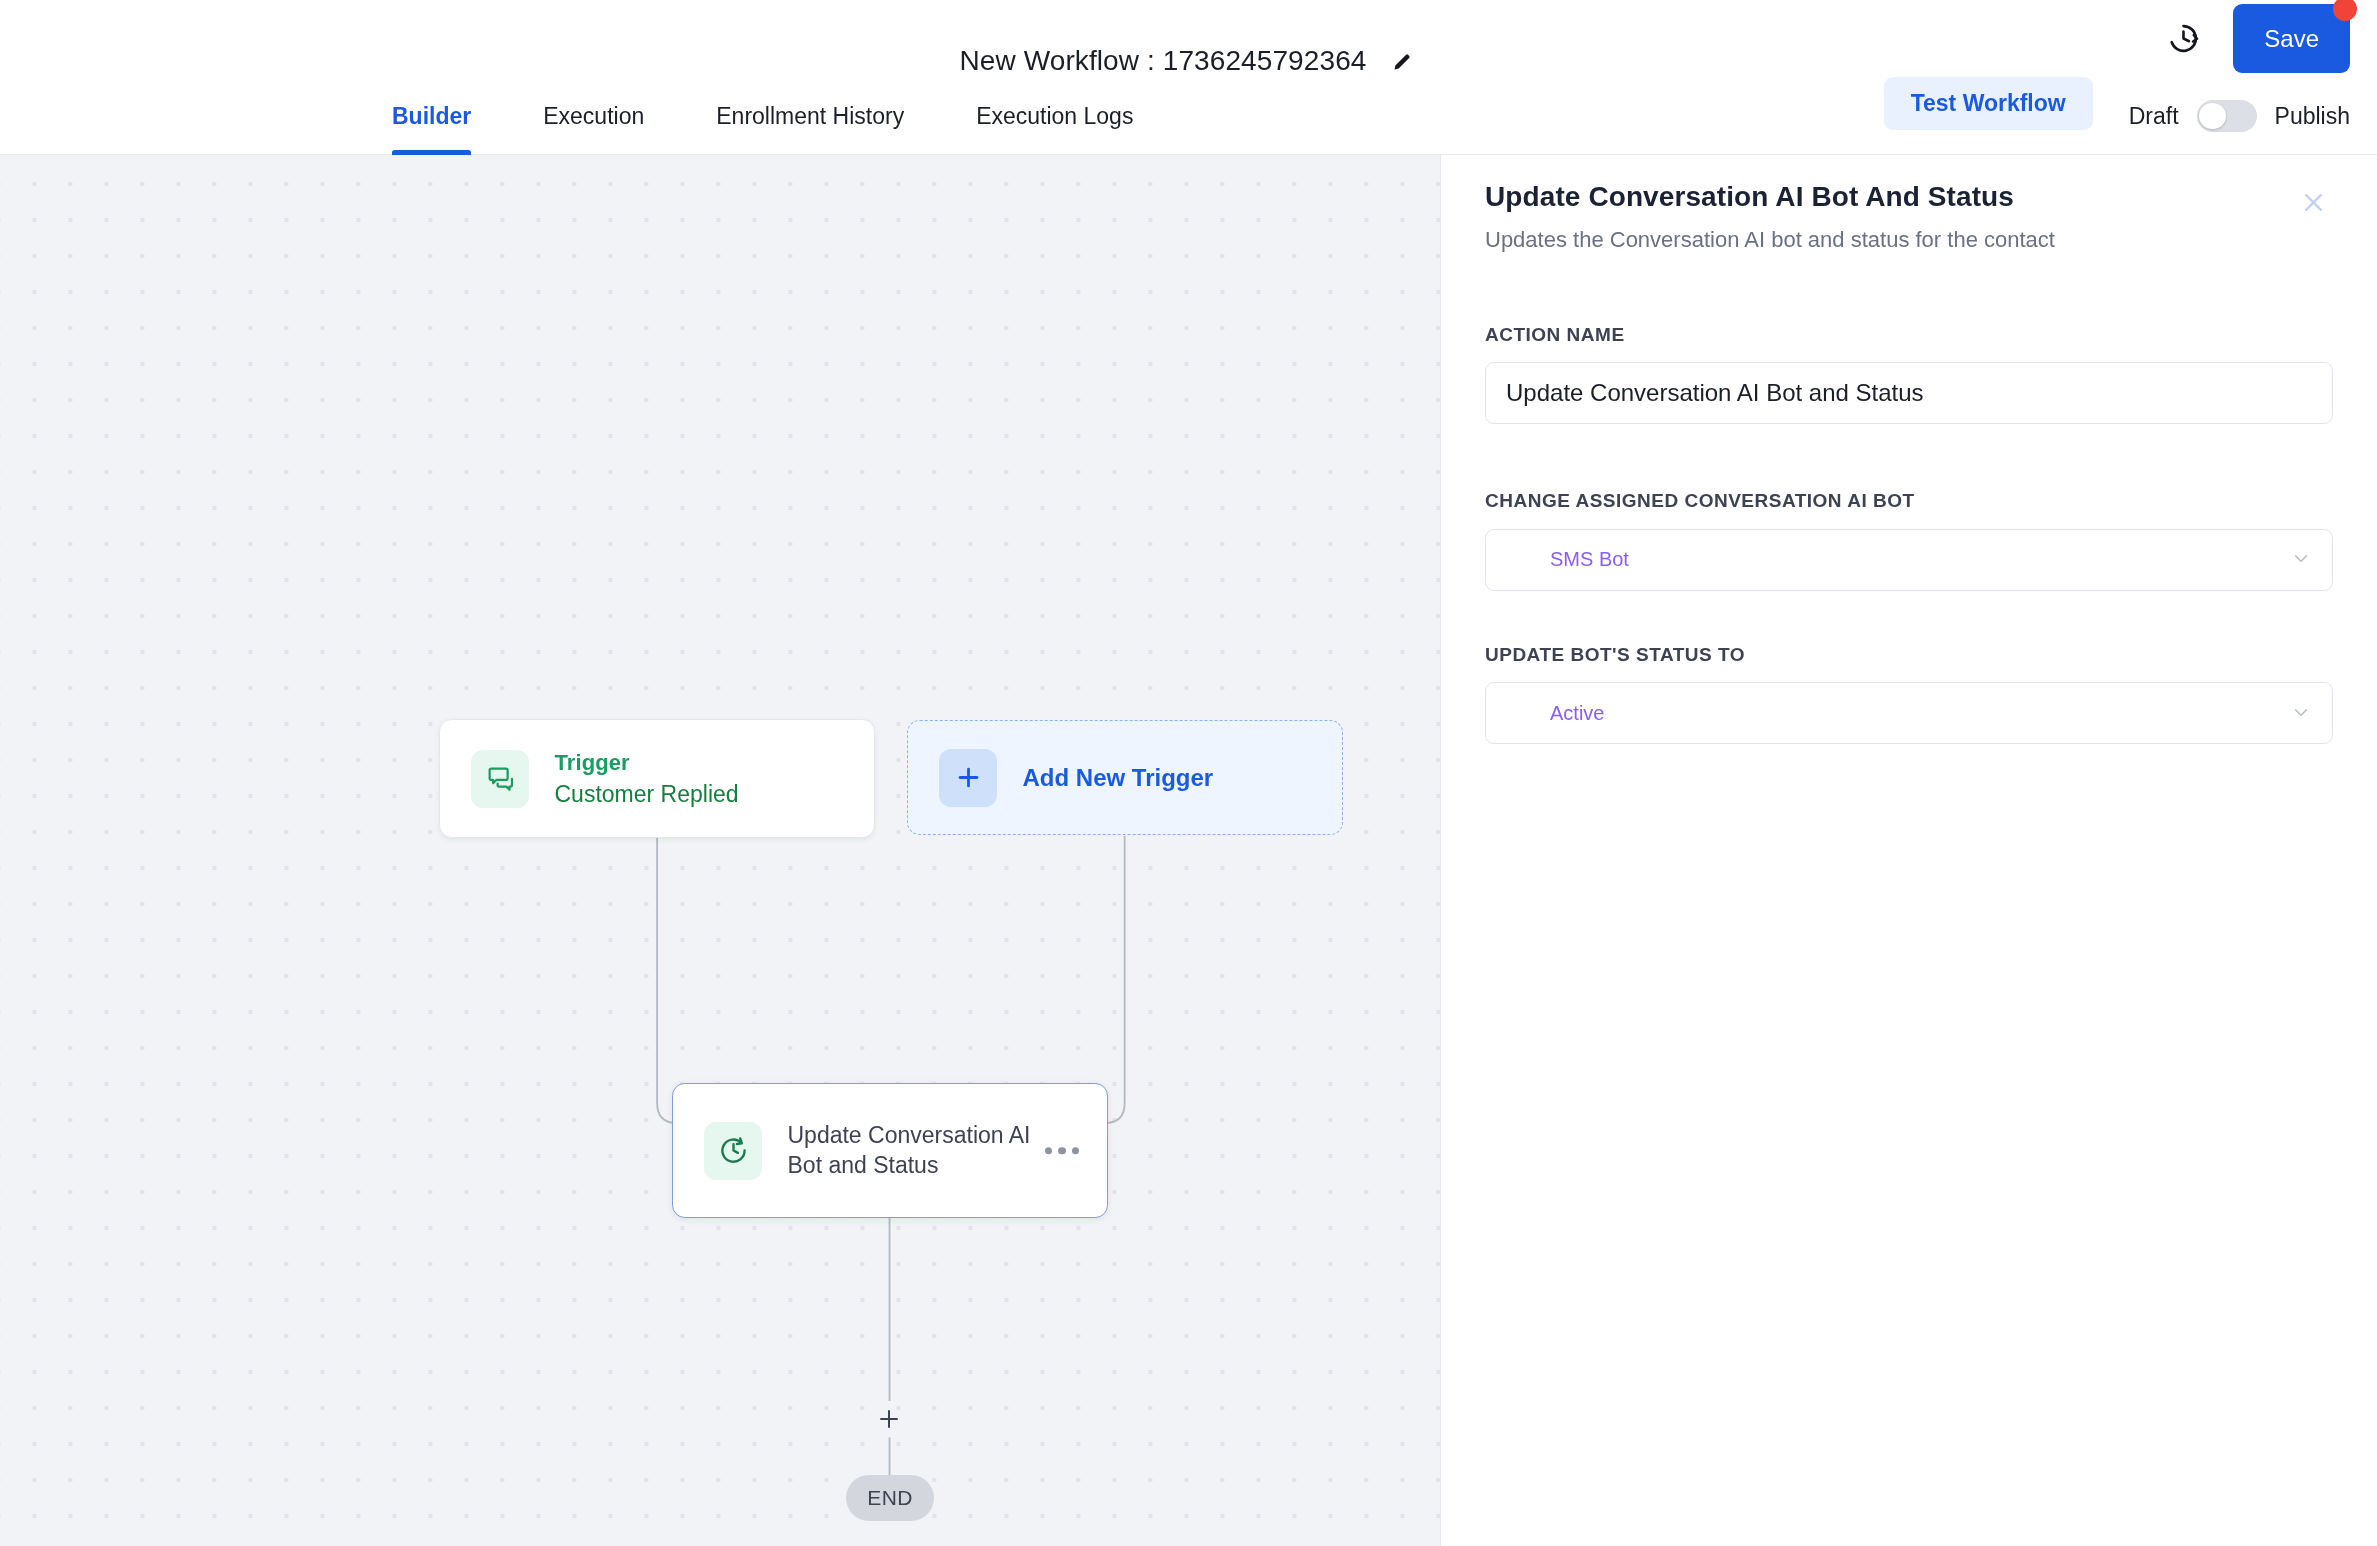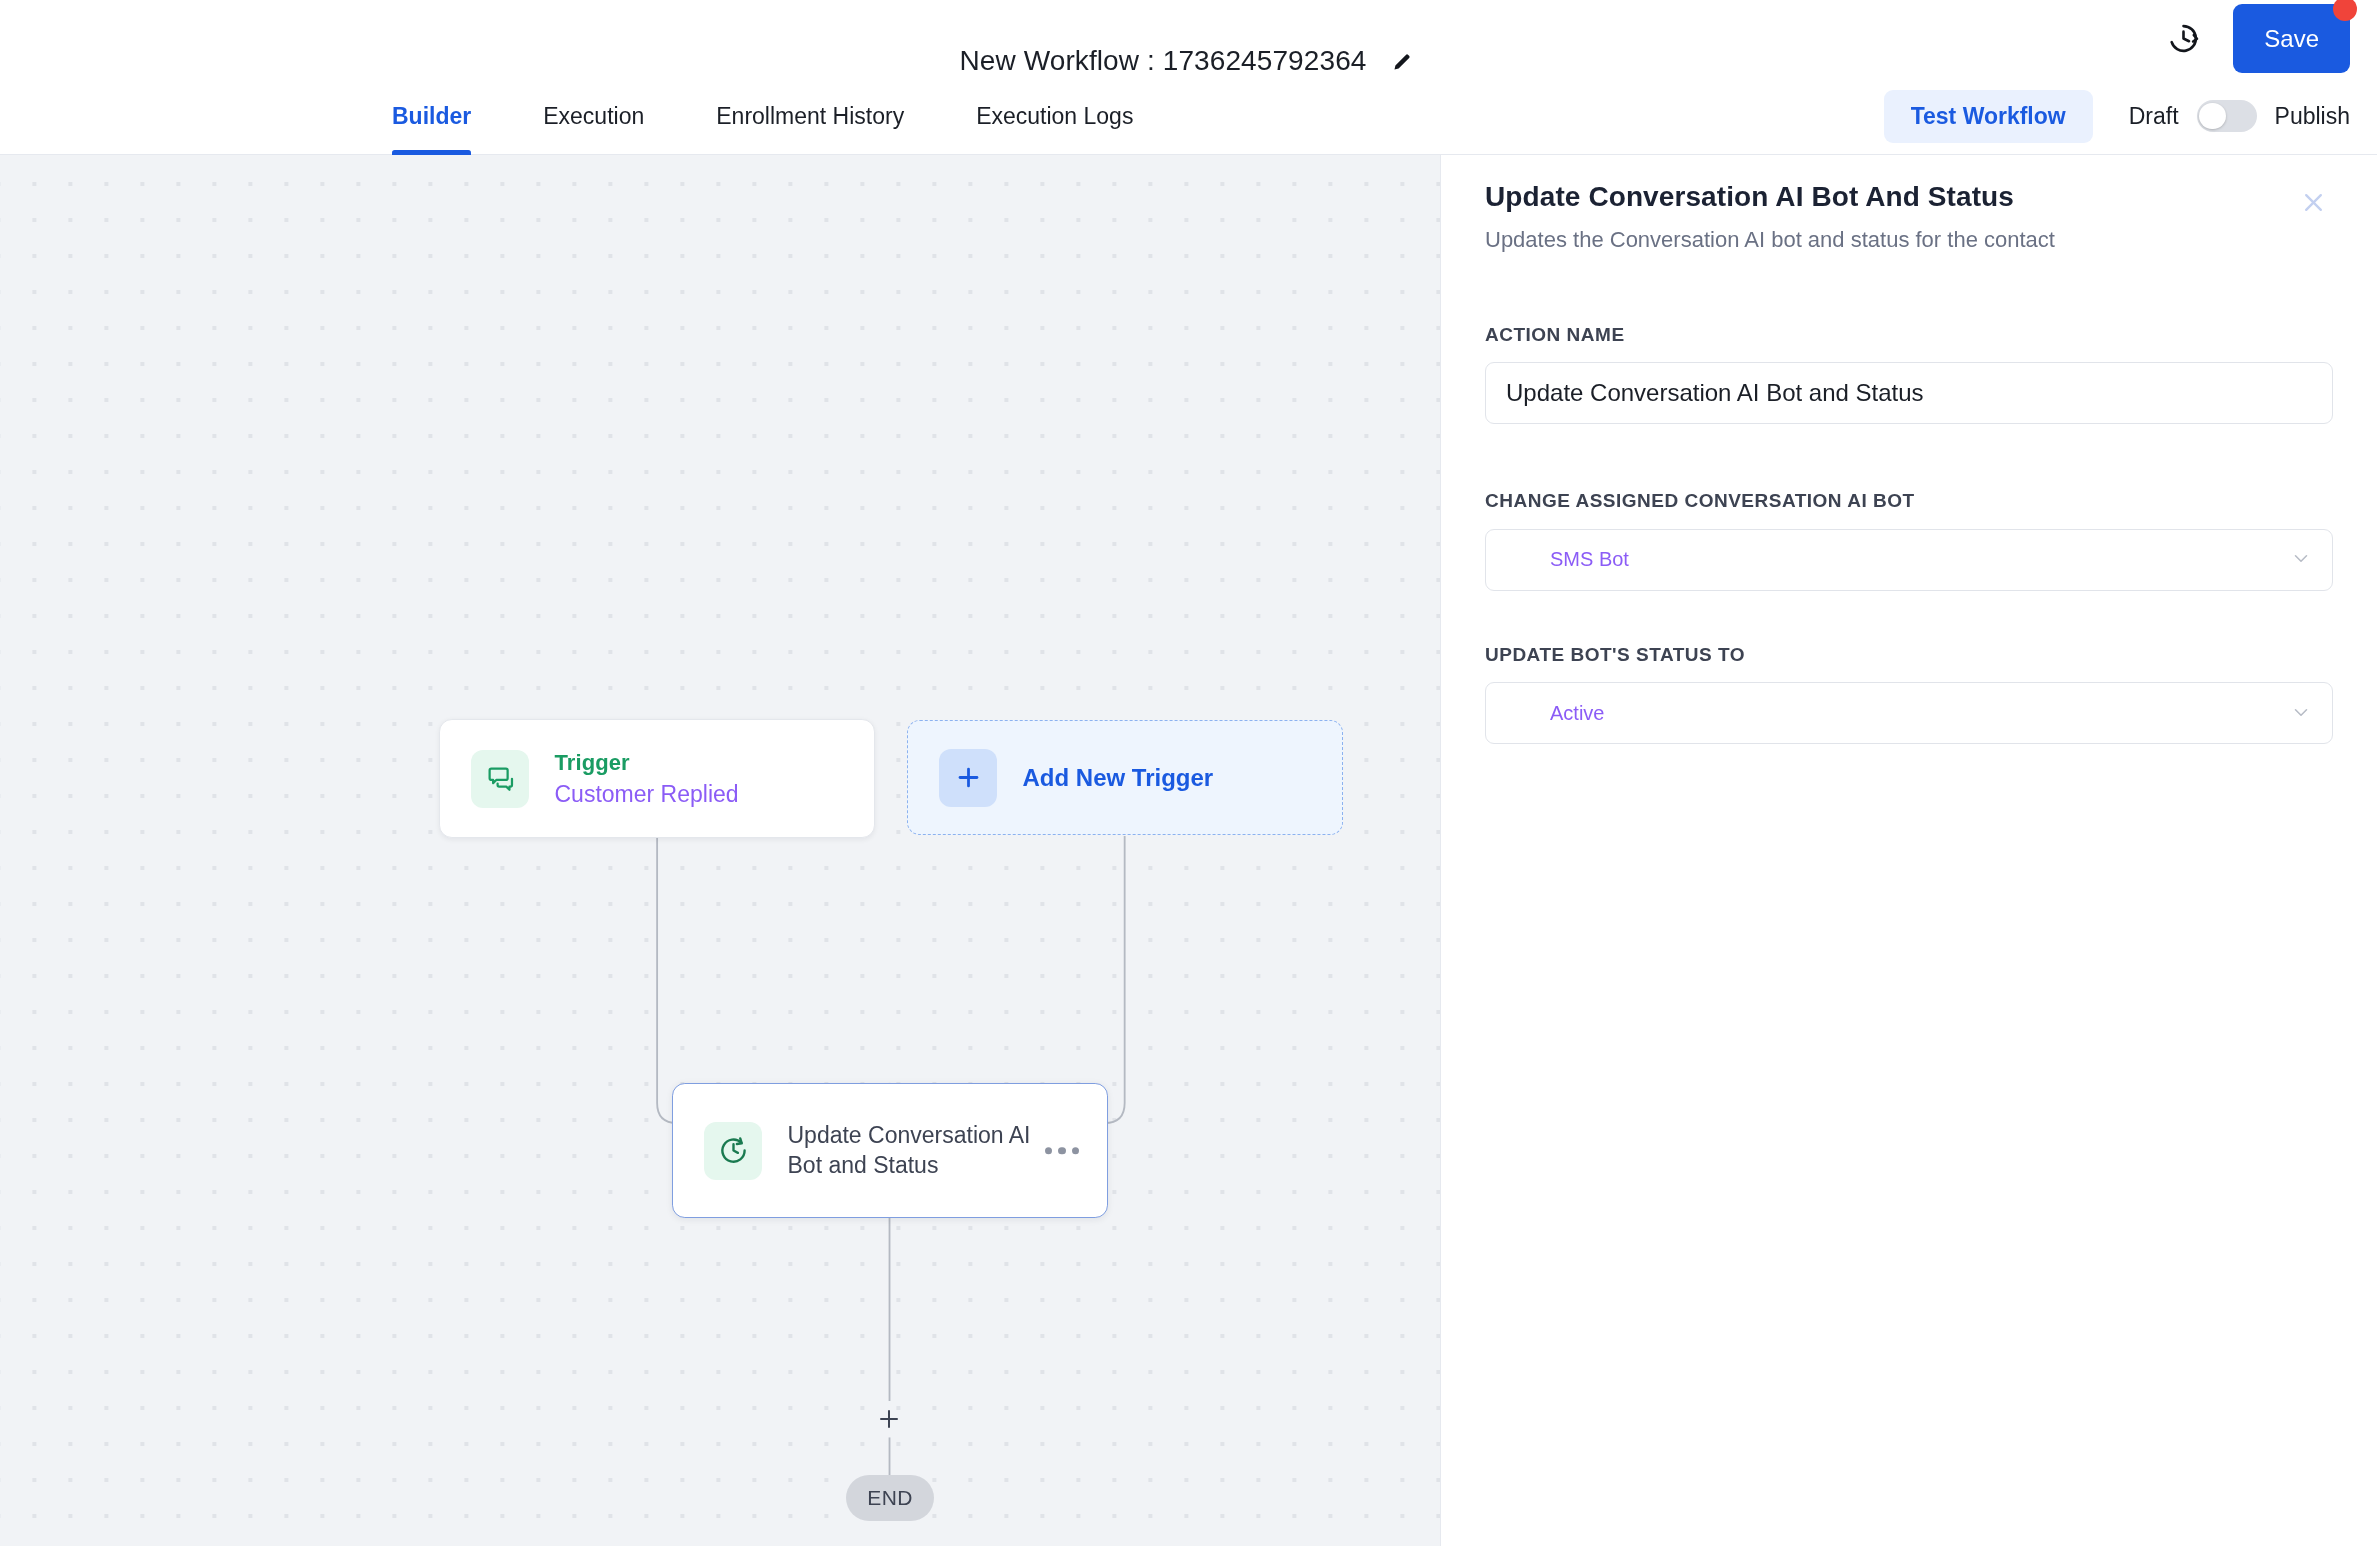--- a/index.html
+++ b/index.html
@@ -114,21 +114,20 @@
     bottom: 0;
     height: 4.6px;
     background: #1a5ae0;
     border-radius: 2.7px 2.7px 0 0;
   }
   .tabbar-right {
     position: absolute;
     right: 27px; top: 0;
     height: 78px;
     display: flex;
-    align-items: center;
     gap: 36px;
   }
   .test-workflow-btn {
     background: #eaf1fe;
     color: #1a5ae0;
     border: none;
     border-radius: 9px;
     height: 53px;
     padding: 0 27px;
     font-size: 23px;
@@ -206,21 +205,21 @@
   .icon-box.blue  { background: #cfe0fb; }
   .trigger-texts { display: flex; flex-direction: column; gap: 5px; }
   .trigger-kind {
     font-size: 22px;
     font-weight: 700;
     color: #1a9c63;
     letter-spacing: 0.1px;
   }
   .trigger-name {
     font-size: 23px;
-    color: #8b5cf6;
+    color: #15803d;
     text-align: center;
   }
 
   
   #add-trigger-node {
     position: absolute;
     left: 907px; top: 565px;
     width: 436px; height: 115px;
     background: #eef5fe;
     border: 1.8px dashed #8cb2f0;

